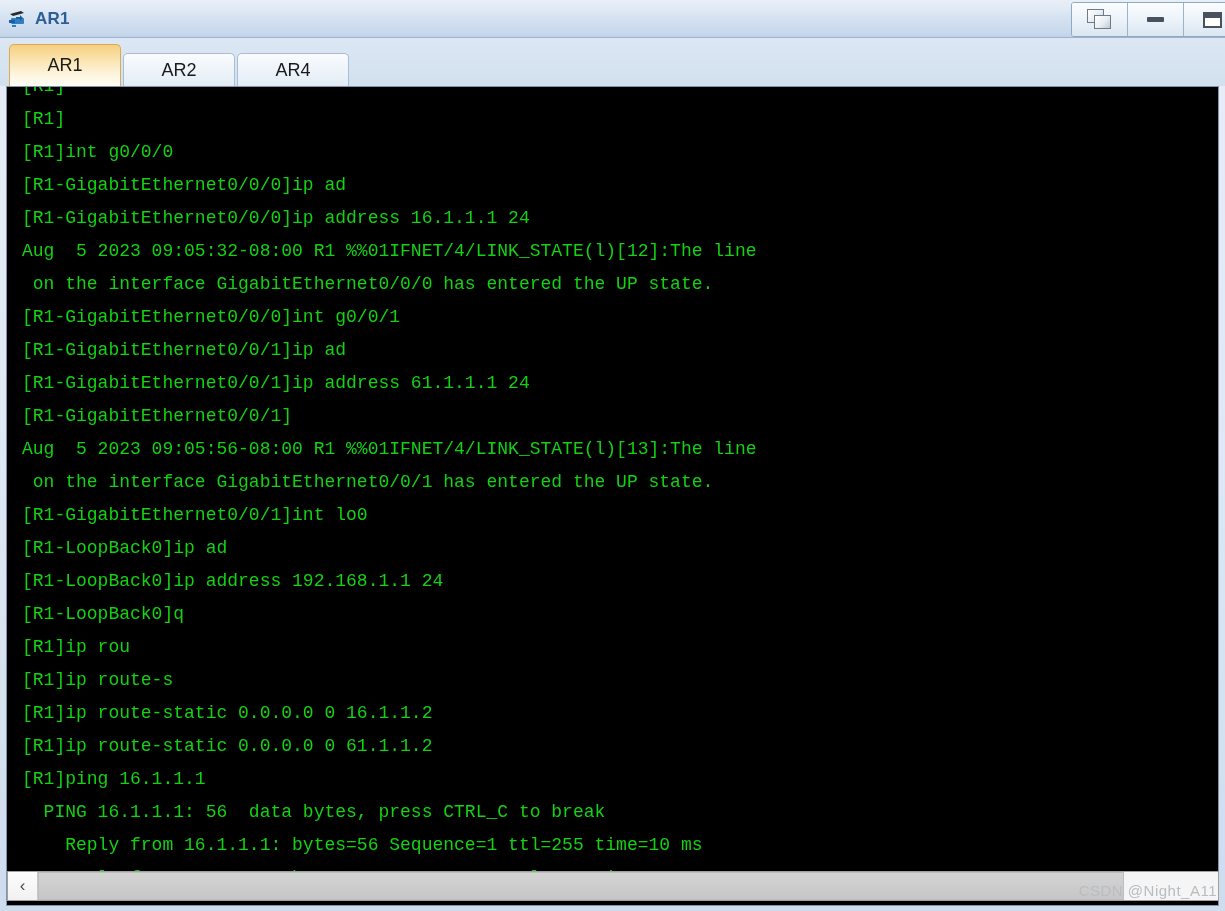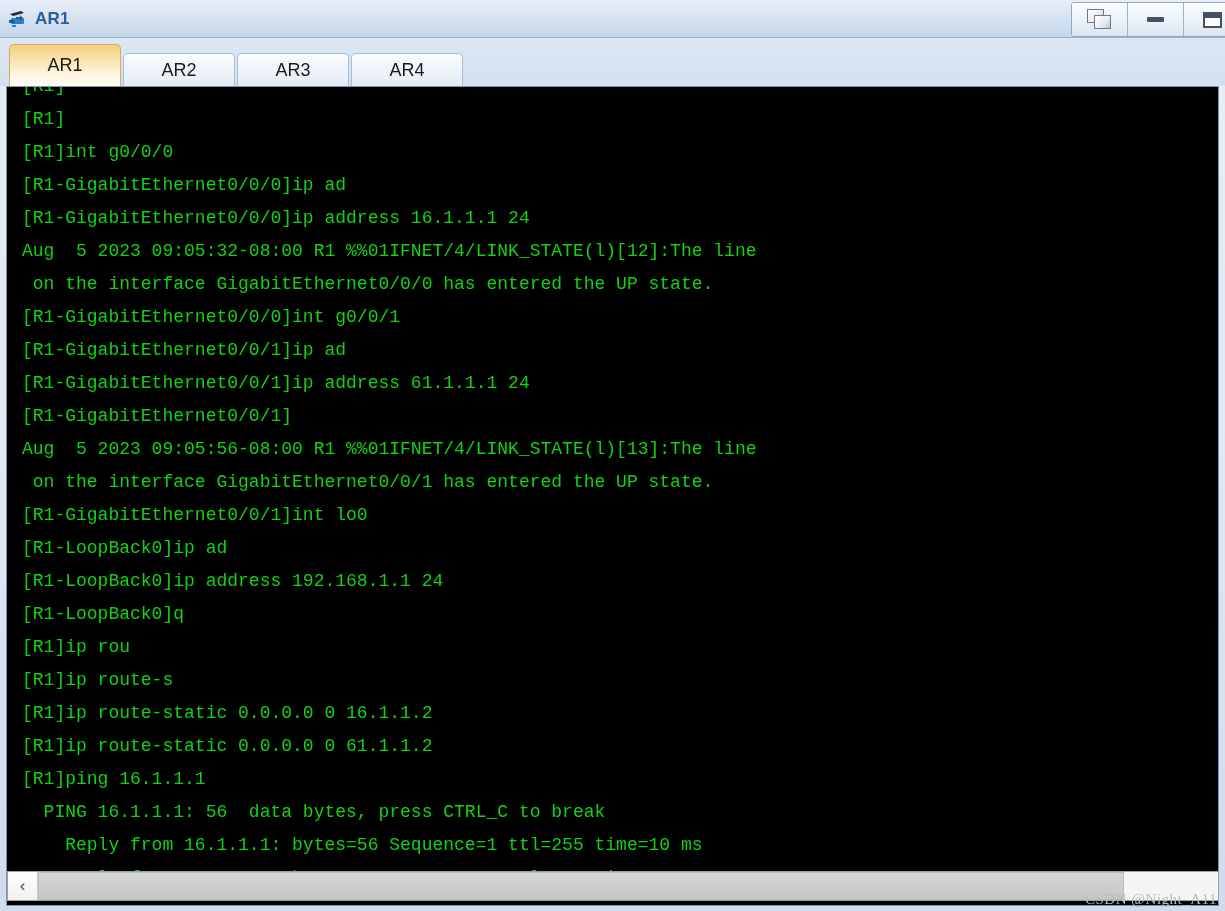--- a/index.html
+++ b/index.html
@@ -214,24 +214,24 @@
     bottom: 0;
     width: 92.5%;
     background: linear-gradient(to bottom, #d4d4d4 0%, #cdcdcd 50%, #c6c6c6 100%);
     border: 1px solid #bdbdbd;
     box-sizing: border-box;
   }
 
   .watermark {
     position: absolute;
     right: 8px;
-    bottom: 3px;
+    bottom: 12px;
     font-size: 15px;
     color: #b9bcc0;
-    font-family: Liberation Serif, serif;
+    font-family: Liberation Sans, sans-serif;
     letter-spacing: 0.5px;
     pointer-events: none;
   }
 </style>
 </head>
 <body>
 
 <div class="window">
 
   <div class="titlebar">
@@ -265,23 +265,20 @@
   </div>
 
   <div class="tabstrip">
     <div class="tab active">
       <span>AR1</span>
     </div>
     <div class="tab">
       <span>AR2</span>
     </div>
     <div class="tab">
-      <span>AR3</span>
-    </div>
-    <div class="tab">
       <span>AR4</span>
     </div>
   </div>
 
   <div class="term-outer">
     <div class="term-inner">
       <div class="term-lines" id="term-lines" style="color: rgb(18, 210, 18);"><div>[R1]</div><div>[R1]</div><div>[R1]int g0/0/0</div><div>[R1-GigabitEthernet0/0/0]ip ad</div><div>[R1-GigabitEthernet0/0/0]ip address 16.1.1.1 24</div><div>Aug  5 2023 09:05:32-08:00 R1 %%01IFNET/4/LINK_STATE(l)[12]:The line</div><div> on the interface GigabitEthernet0/0/0 has entered the UP state.</div><div>[R1-GigabitEthernet0/0/0]int g0/0/1</div><div>[R1-GigabitEthernet0/0/1]ip ad</div><div>[R1-GigabitEthernet0/0/1]ip address 61.1.1.1 24</div><div>[R1-GigabitEthernet0/0/1]</div><div>Aug  5 2023 09:05:56-08:00 R1 %%01IFNET/4/LINK_STATE(l)[13]:The line</div><div> on the interface GigabitEthernet0/0/1 has entered the UP state.</div><div>[R1-GigabitEthernet0/0/1]int lo0</div><div>[R1-LoopBack0]ip ad</div><div>[R1-LoopBack0]ip address 192.168.1.1 24</div><div>[R1-LoopBack0]q</div><div>[R1]ip rou</div><div>[R1]ip route-s</div><div>[R1]ip route-static 0.0.0.0 0 16.1.1.2</div><div>[R1]ip route-static 0.0.0.0 0 61.1.1.2</div><div>[R1]ping 16.1.1.1</div><div>  PING 16.1.1.1: 56  data bytes, press CTRL_C to break</div><div>    Reply from 16.1.1.1: bytes=56 Sequence=1 ttl=255 time=10 ms</div><div>    Reply from 16.1.1.1: bytes=56 Sequence=2 ttl=255 time=1</div></div>
     </div>
   </div>
 

